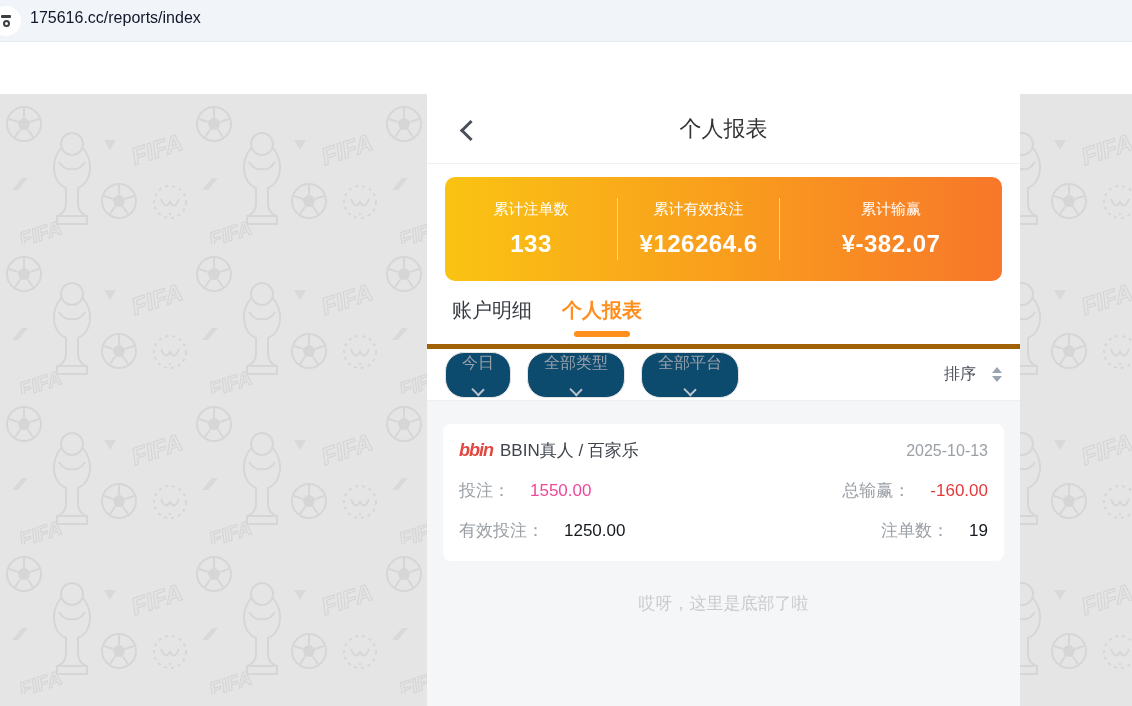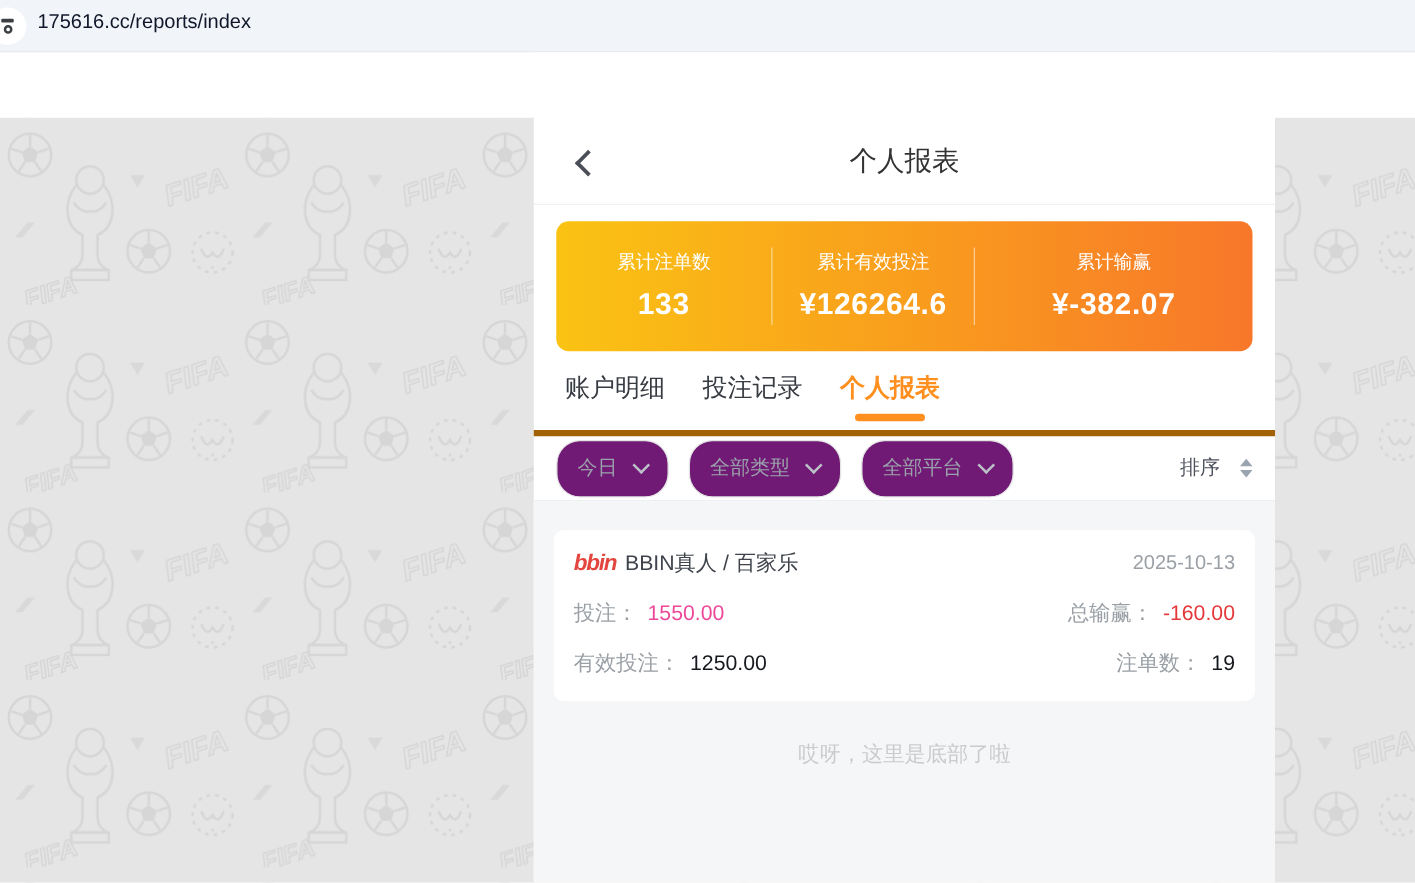--- a/index.html
+++ b/index.html
@@ -39,36 +39,36 @@
 
   
   .tabs{flex:none;display:flex;gap:30px;padding:16px 0 0 25px;border-bottom:5px solid #a16207;}
   .tab{position:relative;font-size:20px;color:#363a41;padding-bottom:20px;cursor:pointer;}
   .tab.active{color:#ff8f1f;font-weight:bold;}
   .tab.active .tab-bar{position:absolute;left:50%;transform:translateX(-50%);bottom:7px;width:56px;height:6px;border-radius:3px;background:#ff8f1f;}
 
   
   .filters{flex:none;height:51px;display:flex;align-items:center;gap:16px;padding:0 18px;border-bottom:1px solid #edeff1;}
   .pill{height:46px;box-sizing:border-box;border:1px solid #e3e3e3;border-radius:19px;display:flex;align-items:center;
-    padding:0 16px;gap:14px;color:#9ba1ab;font-size:16px;background:#701a75;cursor:pointer;}
+    padding:0 16px;gap:14px;color:#9ba1ab;font-size:16px;background:#0c4a6e;cursor:pointer;flex-direction:column;}
   .chev-down{width:8px;height:8px;border-right:2px solid #bcc1ca;border-bottom:2px solid #bcc1ca;transform:rotate(45deg) translate(-2px,-2px);}
   .sort{margin-left:auto;display:flex;align-items:center;gap:16px;color:#4b505b;font-size:16px;cursor:pointer;}
   .sort-arrows{display:flex;flex-direction:column;gap:3px;}
   .tri-up{width:0;height:0;border-left:5px solid transparent;border-right:5px solid transparent;border-bottom:6px solid #9aa3b0;}
   .tri-down{width:0;height:0;border-left:5px solid transparent;border-right:5px solid transparent;border-top:6px solid #9aa3b0;}
 
   
   .content{flex:1;background:#f5f6f7;padding:23px 16px 0;}
   .report-card{background:#fff;border-radius:8px;padding:15px 16px 19px;}
   .rc-head{display:flex;align-items:center;gap:7px;}
   .logo-bbin{color:#e2463f;font-weight:bold;font-style:italic;font-size:18px;letter-spacing:-1px;}
   .rc-name{font-size:17px;color:#3f444c;}
   .rc-date{margin-left:auto;font-size:16px;color:#9aa0a6;}
   .rc-row{display:flex;justify-content:space-between;margin-top:17px;font-size:17px;}
-  .rc-pair{display:flex;align-items:baseline;gap:8px;}
+  .rc-pair{display:flex;align-items:baseline;gap:20px;}
   .rc-label{color:#9aa0a6;}
   .val-green{color:#ec4899;}
   .val-red{color:#e5383b;}
   .val-dark{color:#15181d;}
   .footer-note{text-align:center;margin-top:31px;font-size:17px;color:#c9cbcd;}
 </style>
 </head>
 <body>
 
 <div class="stage">
@@ -142,21 +142,20 @@
         </div>
         <div class="stat-divider"></div>
         <div class="stat-col c3">
           <div class="stat-label">累计输赢</div>
           <div class="stat-value">¥-382.07</div>
         </div>
       </div>
 
       <div class="tabs">
         <div class="tab">账户明细</div>
-        <div class="tab">投注记录</div>
         <div class="tab active">
           <span>个人报表</span>
           <span class="tab-bar"></span>
         </div>
       </div>
 
       <div class="filters">
         <div class="pill">
           <span>今日</span>
           <span class="chev-down"></span>

